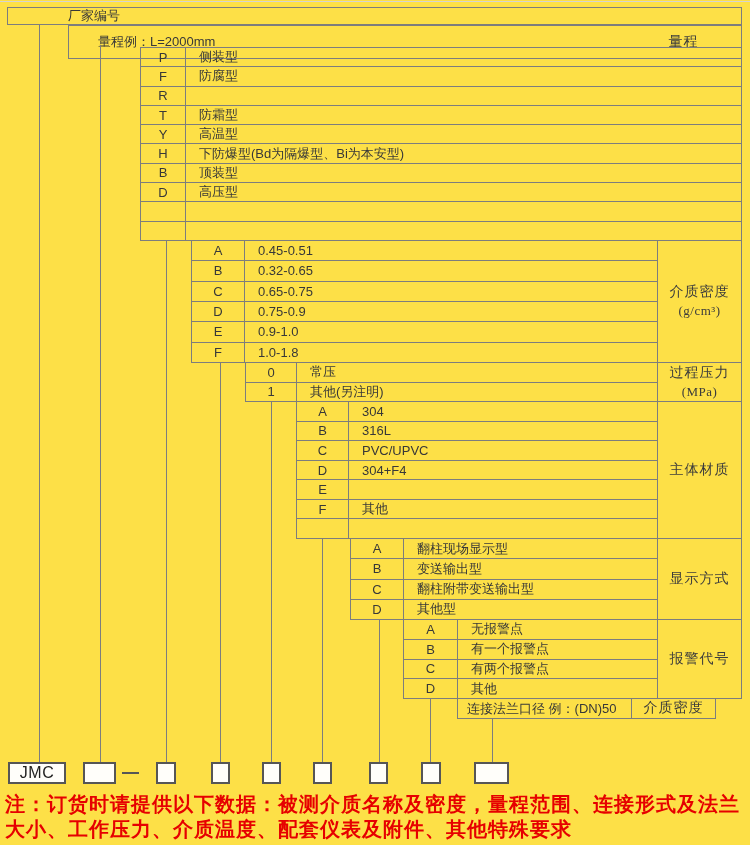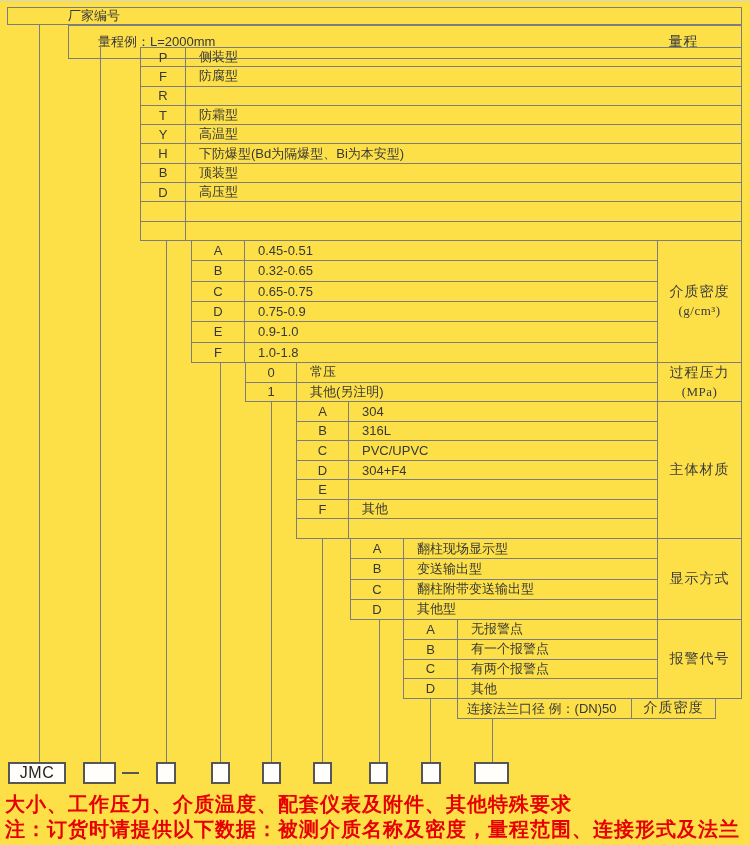--- a/index.html
+++ b/index.html
@@ -234,16 +234,16 @@
   <div class="dash"></div>
   <div class="bbox" style="left:156px;width:20px;"></div>
   <div class="bbox" style="left:211px;width:19px;"></div>
   <div class="bbox" style="left:262px;width:19px;"></div>
   <div class="bbox" style="left:313px;width:19px;"></div>
   <div class="bbox" style="left:369px;width:19px;"></div>
   <div class="bbox" style="left:421px;width:20px;"></div>
   <div class="bbox" style="left:474px;width:35px;"></div>
 
   <div class="note">
+    <div>注：订货时请提供以下数据：被测介质名称及密度，量程范围、连接形式及法兰</div>
     <div>大小、工作压力、介质温度、配套仪表及附件、其他特殊要求</div>
-    <div>注：订货时请提供以下数据：被测介质名称及密度，量程范围、连接形式及法兰</div>
   </div>
 </div>
 
 </body></html>

